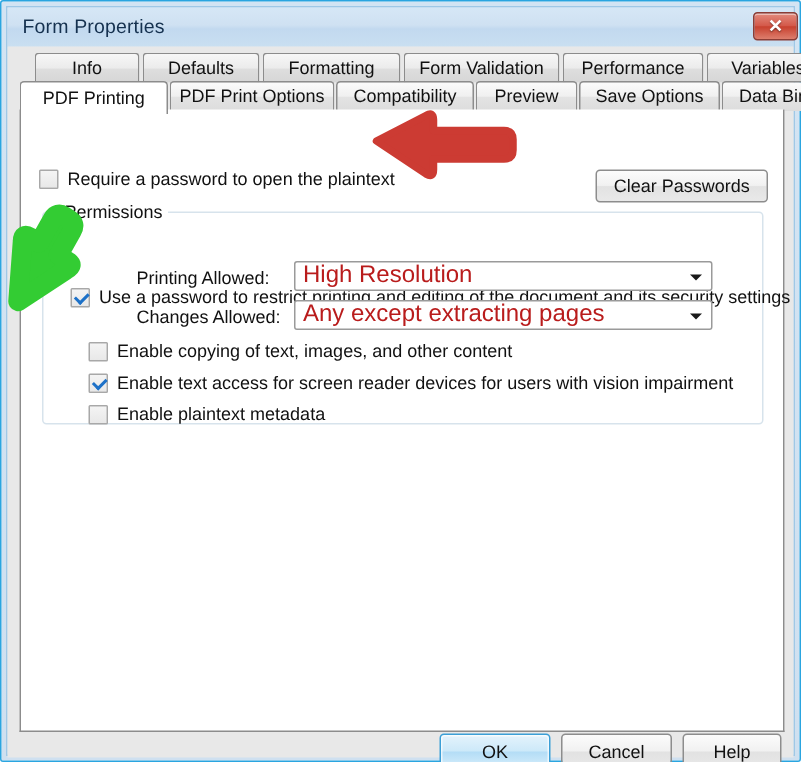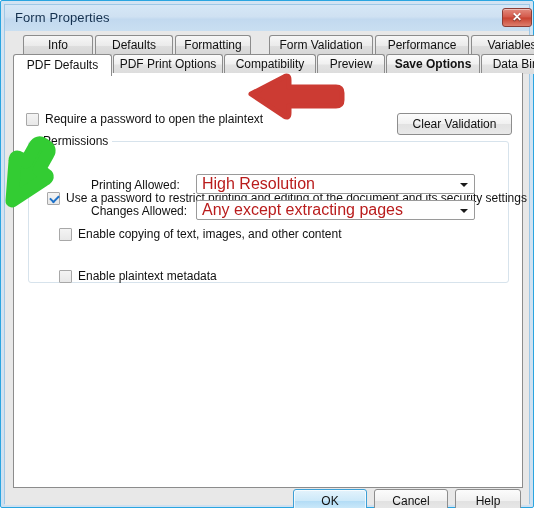--- a/index.html
+++ b/index.html
@@ -291,44 +291,44 @@
       <div id="close-glyph">✕</div>
     </div>
   </div>
 
   <div id="dialog-body">
 
     <div id="tab-strip">
       <div class="tab-row" id="tab-row-top">
         <div class="tab inactive-top" style="left:10px;width:70px;">Info</div>
         <div class="tab inactive-top" style="left:82px;width:78px;text-align:center;">Defaults</div>
-        <div class="tab inactive-top" style="left:162px;width:76px;">Formatting</div>
+        <div class="tab inactive-top" style="left:162px;width:92px;">Formatting</div>
         <div class="tab inactive-top" style="left:256px;width:104px;">Form Validation</div>
         <div class="tab inactive-top" style="left:362px;width:94px;">Performance</div>
         <div class="tab inactive-top" style="left:458px;width:82px;">Variables</div>
       </div>
       <div class="tab-row" id="tab-row-bottom">
-        <div class="tab active" style="left:0px;width:99px;">PDF Defaults</div>
+        <div class="tab active" style="left:0px;width:99px;">PDF Printing</div>
         <div class="tab" style="left:100px;width:110px;">PDF Print Options</div>
         <div class="tab" style="left:211px;width:92px;">Compatibility</div>
         <div class="tab" style="left:304px;width:68px;">Preview</div>
-        <div class="tab" style="left:373px;width:94px;font-weight:bold;">Save Options</div>
+        <div class="tab" style="left:373px;width:94px;">Save Options</div>
         <div class="tab" style="left:468px;width:92px;">Data Binding</div>
       </div>
     </div>
 
     <div id="tab-page">
       <div id="active-tab-cover"></div>
 
       <div class="cb-row" id="require-pw-row">
         <div class="checkbox"></div>
         <div class="cb-label">Require a password to open the plaintext</div>
       </div>
 
-      <div id="clear-passwords-button">Clear Validation</div>
+      <div id="clear-passwords-button">Clear Passwords</div>
 
       <div id="permissions-group">
         <div id="permissions-legend">Permissions</div>
 
         <div class="cb-row" style="left:18px; top:10px;margin-top:40px;">
           <div class="checkbox checked"></div>
           <div class="cb-label">Use a password to restrict printing and editing of the document and its security settings</div>
         </div>
 
         <div class="field-label" style="left:30px; top:36px;">Printing Allowed:</div>
@@ -339,20 +339,24 @@
 
         <div class="field-label" style="left:30px; top:62px;">Changes Allowed:</div>
         <div class="combobox" style="left:167px; top:58px; width:279px;">
           <div class="combobox-value">Any except extracting pages</div>
           <div class="combobox-arrow"></div>
         </div>
 
         <div class="cb-row" style="left:30px; top:86px;">
           <div class="checkbox"></div>
           <div class="cb-label">Enable copying of text, images, and other content</div>
+        </div>
+        <div class="cb-row" style="left:30px; top:107px;">
+          <div class="checkbox checked"></div>
+          <div class="cb-label">Enable text access for screen reader devices for users with vision impairment</div>
         </div>
         <div class="cb-row" style="left:30px; top:128px;">
           <div class="checkbox"></div>
           <div class="cb-label">Enable plaintext metadata</div>
         </div>
       </div>
     </div>
 
     <div id="footer">
       <div class="footer-button default" style="left:288px;width:74px;">OK</div>

